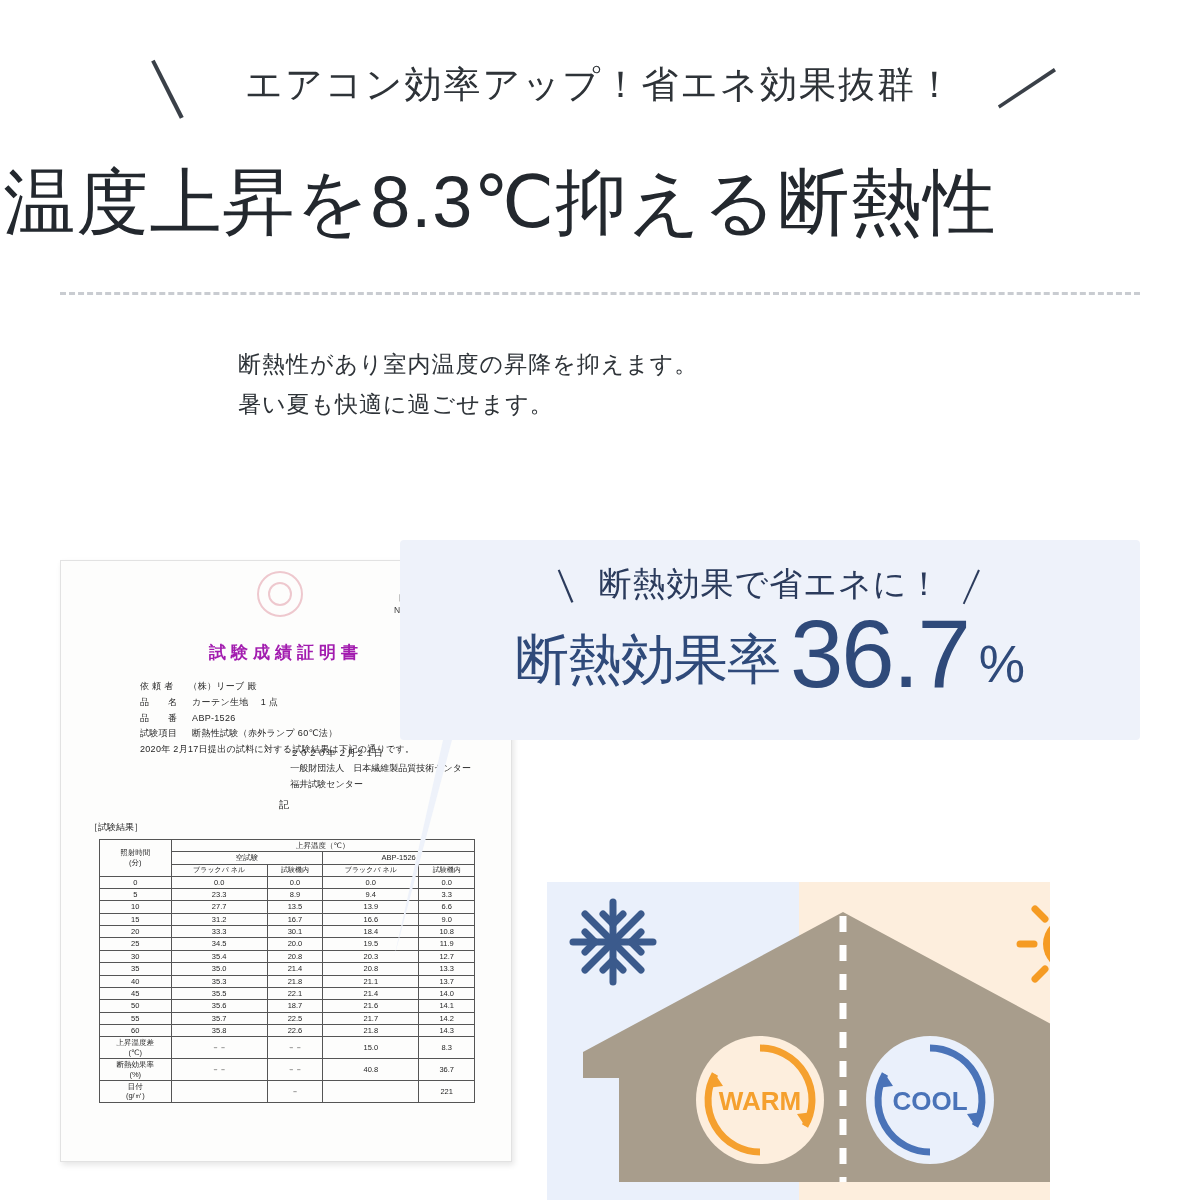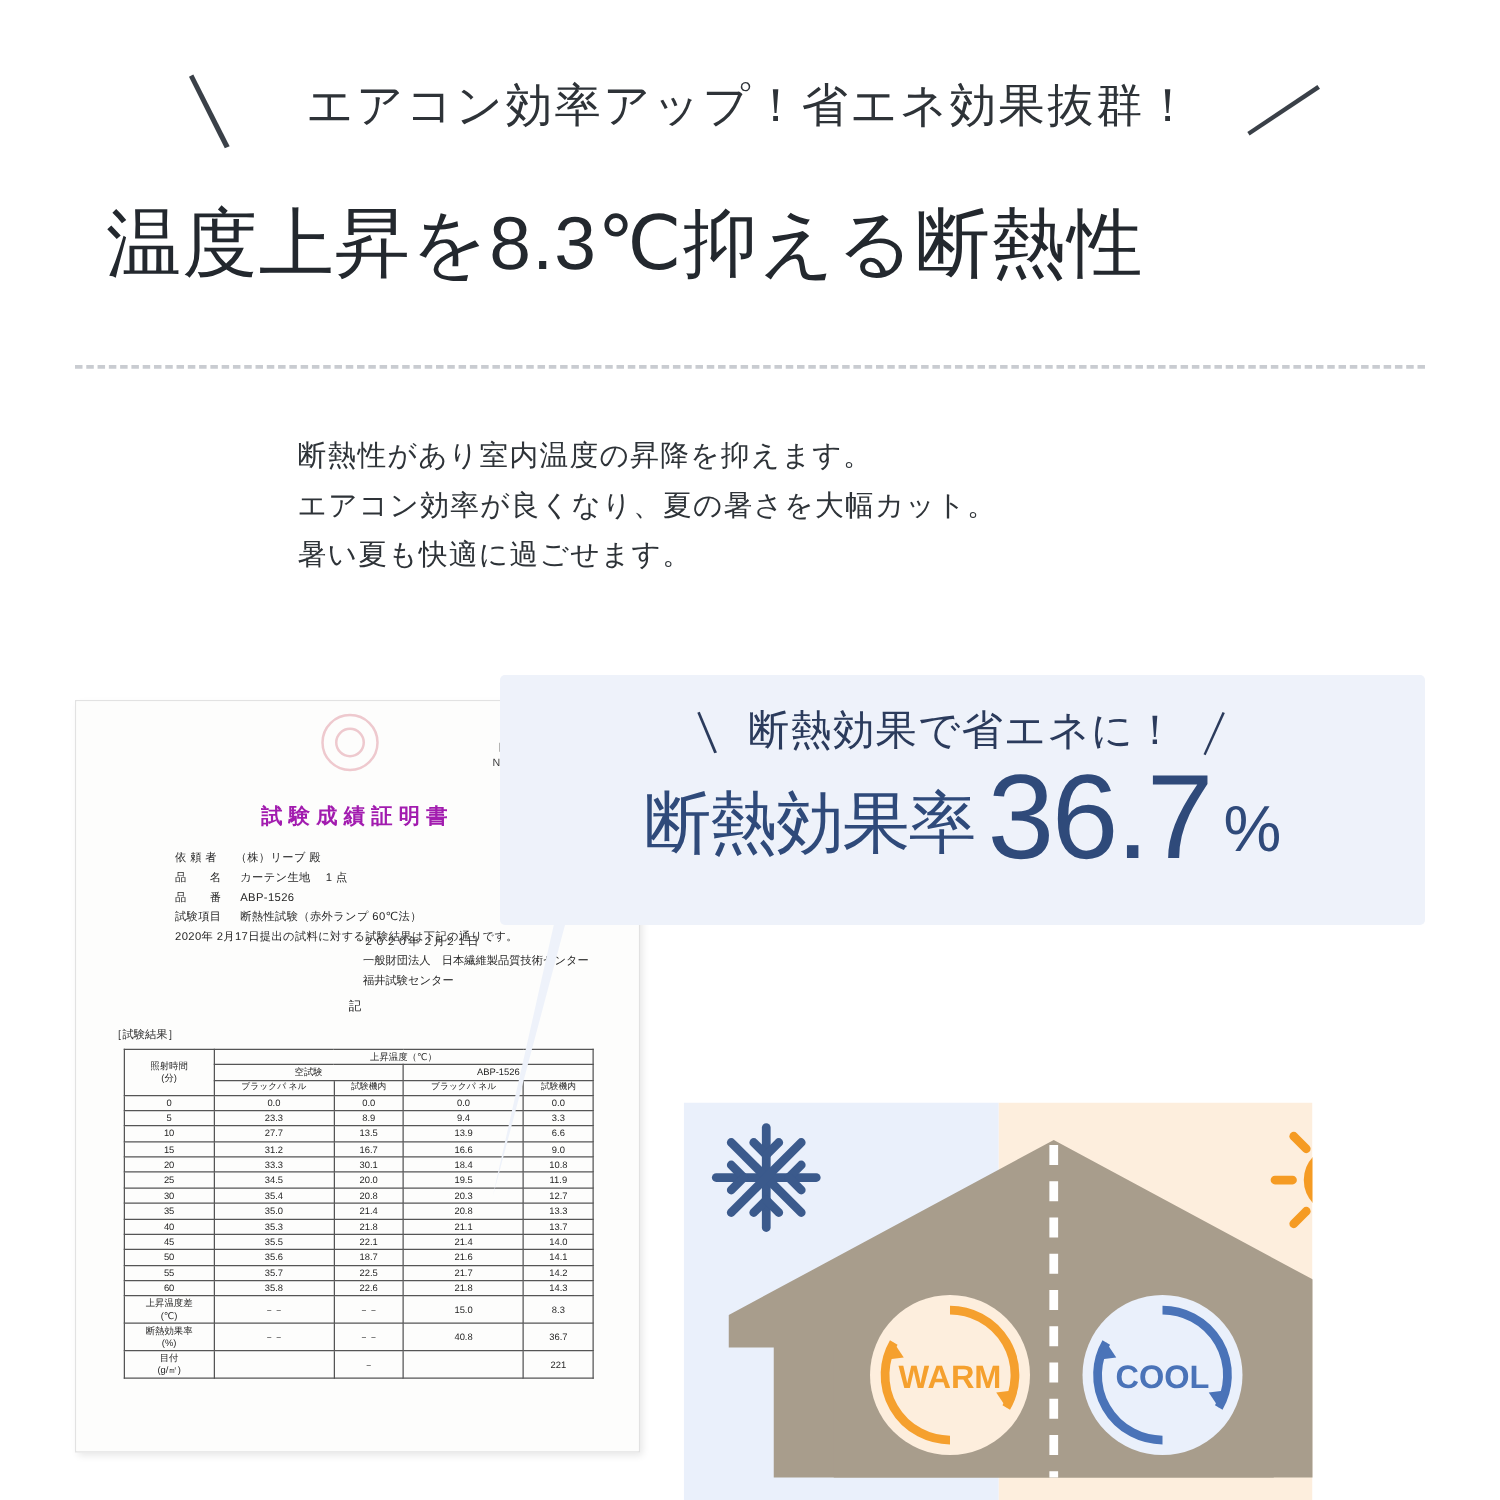--- a/index.html
+++ b/index.html
@@ -24,21 +24,21 @@
   }
   .eyebrow .slash.left{transform:rotate(14deg);}
   .eyebrow .slash.right{transform:rotate(14deg);}
   .eyebrow .etext{
     font-size:37px;letter-spacing:2px;color:#2e3338;font-weight:500;
     white-space:nowrap;
   }
 
   .headline{
     position:absolute;left:0;top:155px;width:1000px;text-align:center;
-    font-size:60px;letter-spacing:1px;font-weight:500;color:#23282e;
+    font-size:72px;letter-spacing:1px;font-weight:500;color:#23282e;
     white-space:nowrap;
   }
 
   .divider{
     position:absolute;left:60px;top:292px;width:1080px;height:0;
     border-top:3px dashed #c9ccd1;
   }
 
   
   .lead{
@@ -151,21 +151,20 @@
     <span class="etext">エアコン効率アップ！省エネ効果抜群！</span>
     <span class="slash right">／</span>
   </div>
 
   <div class="headline">温度上昇を8.3℃抑える断熱性</div>
 
   <div class="divider"></div>
 
   <div class="lead">
     <div>断熱性があり室内温度の昇降を抑えます。</div>
-    <div>エアコン効率が良くなり、夏の暑さを大幅カット。</div>
     <div>暑い夏も快適に過ごせます。</div>
   </div>
 
   <div class="cert">
     <div class="sheet"></div>
     <div class="seal"></div>
     <div class="topright">
       <div>［ココロ ド・ミ］</div>
       <div>No. 20FU-020247-2 (1/1)</div>
     </div>

